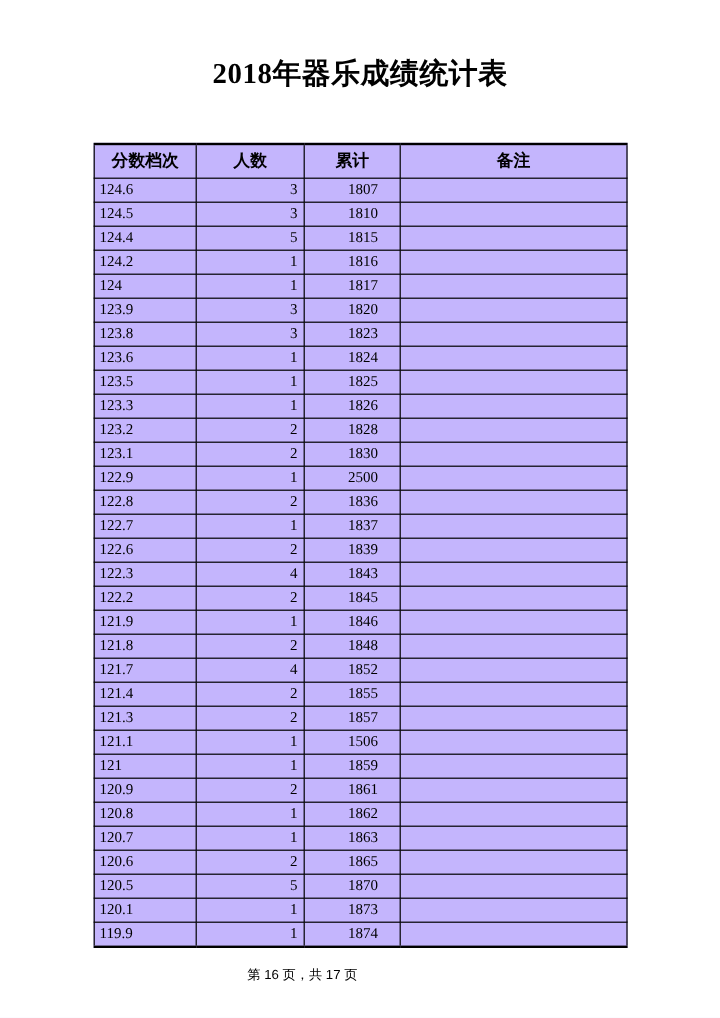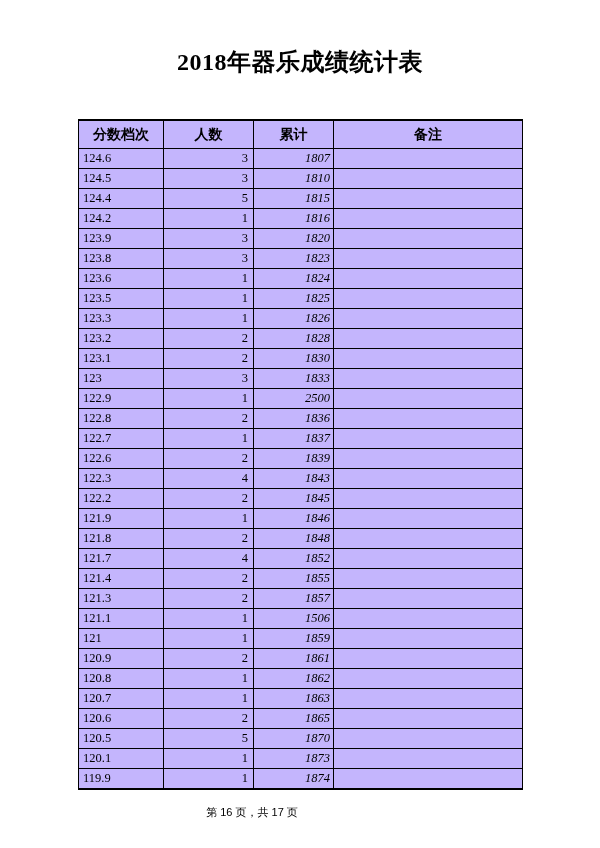--- a/index.html
+++ b/index.html
@@ -75,21 +75,21 @@
     text-align: center;
     border-top: 2px solid #000000;
   }
 
   #score-table tbody tr:last-child td {
     border-bottom: 2px solid #000000;
   }
 
   #score-table td.score { text-align: left; }
   #score-table td.count { text-align: right; padding-right: 5px; }
-  #score-table td.cum   { text-align: right; padding-right: 3px; font-style: italic; }
+  #score-table td.cum   { text-align: right; padding-right: 18px; }
   #score-table td.note  { text-align: left; }
 
   #page-footer {
     position: absolute;
     left: 0;
     top: 805px;
     width: 504px;
     text-align: center;
     font-size: 11px;
     font-family: "Liberation Sans", "DejaVu Sans", sans-serif;
@@ -138,20 +138,26 @@
           <td class="cum">1815</td>
           <td class="note"></td>
         </tr>
         <tr>
           <td class="score">124.2</td>
           <td class="count">1</td>
           <td class="cum">1816</td>
           <td class="note"></td>
         </tr>
         <tr>
+          <td class="score">124</td>
+          <td class="count">1</td>
+          <td class="cum">1817</td>
+          <td class="note"></td>
+        </tr>
+        <tr>
           <td class="score">123.9</td>
           <td class="count">3</td>
           <td class="cum">1820</td>
           <td class="note"></td>
         </tr>
         <tr>
           <td class="score">123.8</td>
           <td class="count">3</td>
           <td class="cum">1823</td>
           <td class="note"></td>
@@ -180,26 +186,20 @@
           <td class="cum">1828</td>
           <td class="note"></td>
         </tr>
         <tr>
           <td class="score">123.1</td>
           <td class="count">2</td>
           <td class="cum">1830</td>
           <td class="note"></td>
         </tr>
         <tr>
-          <td class="score">123</td>
-          <td class="count">3</td>
-          <td class="cum">1833</td>
-          <td class="note"></td>
-        </tr>
-        <tr>
           <td class="score">122.9</td>
           <td class="count">1</td>
           <td class="cum">2500</td>
           <td class="note"></td>
         </tr>
         <tr>
           <td class="score">122.8</td>
           <td class="count">2</td>
           <td class="cum">1836</td>
           <td class="note"></td>

